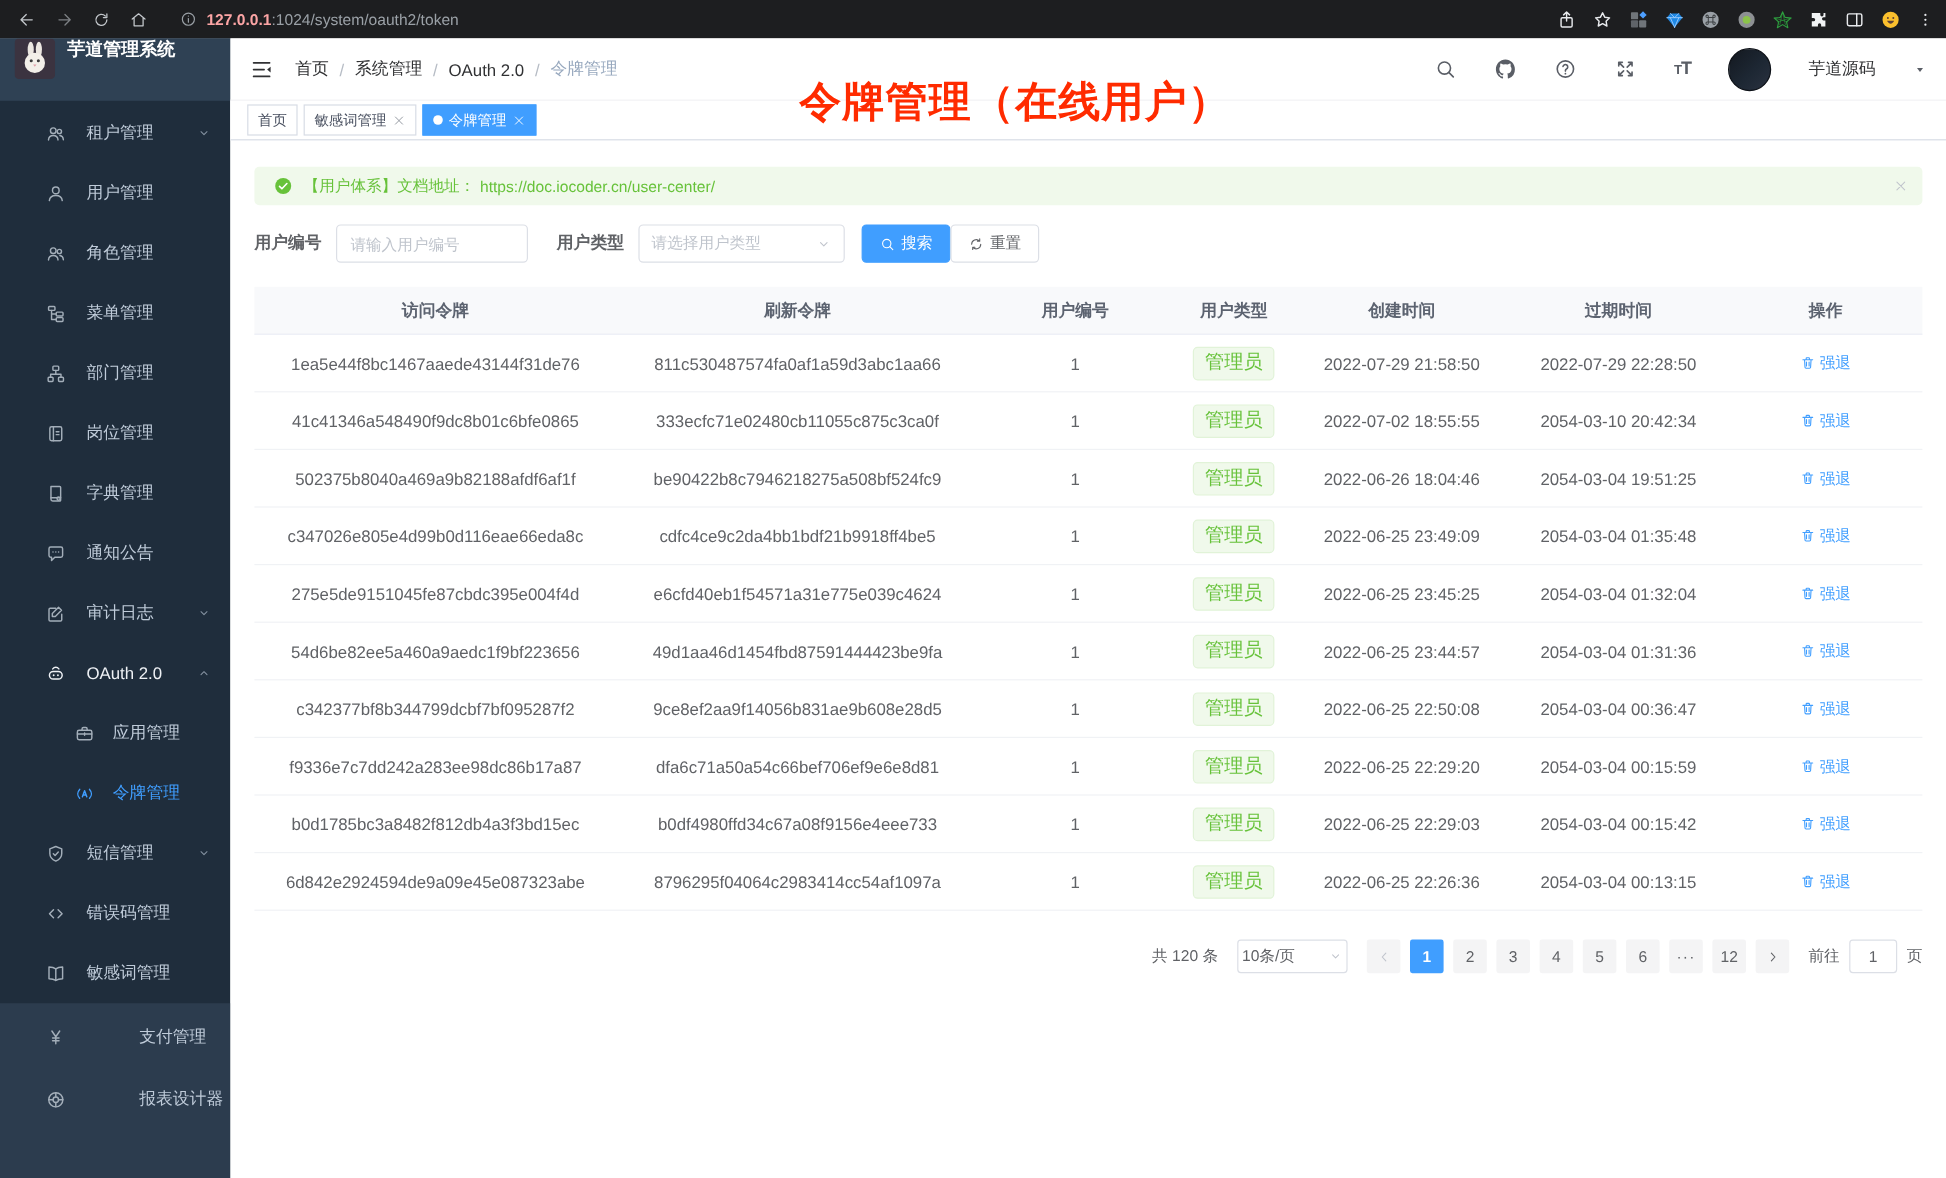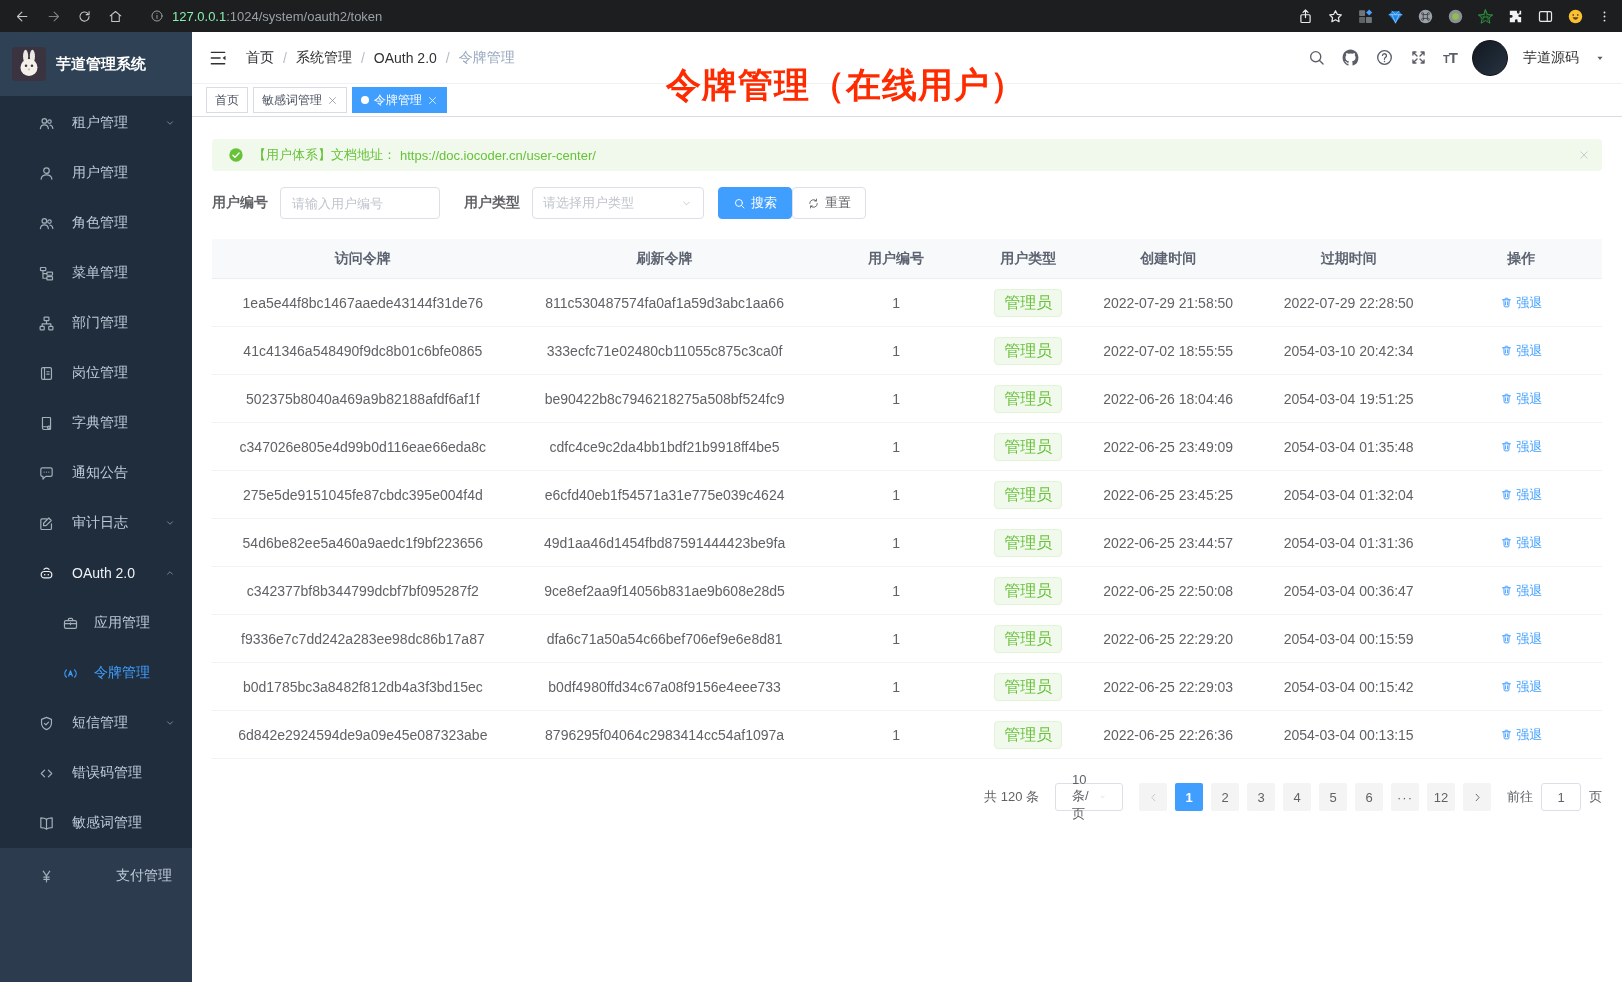--- a/index.html
+++ b/index.html
@@ -7,30 +7,30 @@
     font-family:"Liberation Sans","DejaVu Sans",sans-serif; }
   svg { display:block; width:100%; height:100%; }
 
   
   .chrome { height:32px; background:#1d1e20; display:flex; align-items:center; padding:0 10px; }
   .nav-ic { width:25px; height:25px; display:flex; align-items:center; justify-content:center; color:#c3c7cb; margin-right:6px; cursor:pointer; }
   .nav-ic svg { width:15px; height:15px; }
   .nav-ic.dim { color:#7d8084; }
   .url-box { display:flex; align-items:center; gap:8px; margin-left:16px; font-size:13px; flex:1; min-width:0; cursor:text; }
   .url-box .info-ic { width:14px; height:14px; color:#9aa0a6; flex:none; }
-  .url-host { color:#86efac; font-weight:400; }
+  .url-host { color:#fca5a5; font-weight:700; }
   .url-rest { color:#9aa0a6; }
   .chrome-right { display:flex; align-items:center; gap:13px; margin-left:auto; color:#e8eaed; }
   .ext-ic { width:17px; height:17px; position:relative; cursor:pointer; color:#e8eaed; }
   .ext-ic.small { width:15px; height:15px; }
 
   
   .app { display:flex; height:950px; }
   .sidebar { width:192px; background:#1f2d3c; display:flex; flex-direction:column; flex:none; }
-  .logo-bar { height:64px; background:#2f4154; display:flex; align-items:center; padding:0 12px; }
+  .logo-bar { height:52px; background:#2f4154; display:flex; align-items:flex-start; padding:0 12px; }
   .logo-img { width:34px; height:34px; border-radius:4px; overflow:hidden; flex:none; }
   .logo-title { color:#fff; font-size:15px; font-weight:700; margin-left:10px; white-space:nowrap; }
   .menu { padding-top:2px; }
   .menu-item { height:50px; display:flex; align-items:center; padding:0 16px 0 38px; color:#bfcbd9; font-size:14px; cursor:pointer; }
   .mi-icon { width:17px; height:17px; color:#a3aeb9; flex:none; }
   .mi-label { margin-left:17px; white-space:nowrap; }
   .mi-chevron { width:12px; height:12px; margin-left:auto; color:#8794a3; flex:none; }
   .mi-chevron.up { transform:rotate(180deg); }
   .menu-item.sub { padding-left:62px; }
   .menu-item.sub .mi-label { margin-left:15px; }
@@ -40,21 +40,21 @@
   .menu-bottom .menu-item { height:52px;gap:44px; }
 
   
   .main { flex:1; display:flex; flex-direction:column; background:#fff; min-width:0; }
   .navbar { height:52px; display:flex; align-items:center; padding:0 16px; border-bottom:1px solid #f0f1f3; }
   .hamburger { width:20px; height:20px; color:#303133; cursor:pointer; flex:none; }
   .breadcrumb { display:flex; align-items:center; gap:9px; margin-left:18px; font-size:14px; }
   .crumb { color:#303133; cursor:pointer; }
   .crumb.last { color:#97a8be; cursor:default; }
   .crumb-sep { color:#b6bcc5; }
-  .nav-right { display:flex; align-items:center; margin-left:auto; gap:15px; }
+  .nav-right { display:flex; align-items:center; margin-left:auto; gap:31px; }
   .nav-right .hic { width:19px; height:19px; color:#5a5e66; cursor:pointer; }
   .font-ic { font-size:15px; color:#5a5e66; font-weight:700; cursor:pointer; letter-spacing:-1px; }
   .font-ic .sm { font-size:11px; }
   .avatar { width:36px; height:36px; border-radius:50%; background:linear-gradient(135deg,#13181f 0%,#1d2733 55%,#2a3240 100%); cursor:pointer; border:1px solid #0d1117; }
   .username { font-size:14px; color:#303133; cursor:pointer; }
   .user-caret { width:12px; height:12px; color:#5a5e66; cursor:pointer; }
 
   .tabsbar { height:33px; border-bottom:1px solid #d8dce5; display:flex; align-items:center; padding:0 14px; background:#fff; }
   .tab { display:inline-flex; align-items:center; gap:5px; height:26px; padding:0 8px; border:1px solid #d8dce5; background:#fff; color:#495060; font-size:12px; margin-right:5px; cursor:pointer; }
   .tab-dot { width:8px; height:8px; border-radius:50%; background:#fff; }
@@ -92,21 +92,21 @@
   .td { display:flex; align-items:center; justify-content:center; text-align:center; min-width:0; }
   .c1 { flex:290 0 0; } .c2 { flex:290 0 0; } .c3 { flex:155 0 0; } .c4 { flex:99 0 0; }
   .c5 { flex:170 0 0; } .c6 { flex:177 0 0; } .c7 { flex:155 0 0; }
   .badge { background:#f0f9eb; border:1px solid #e1f3d8; color:#67c23a; font-size:16px; line-height:1; padding:5px 9px; border-radius:4px; white-space:nowrap; }
   .action-link { color:#409eff; font-size:13px; display:inline-flex; align-items:center; gap:3px; cursor:pointer; }
   .action-link .tic { width:13px; height:13px; }
 
   
   .pagination { margin-top:24px; display:flex; align-items:center; justify-content:flex-end; font-size:13px; color:#606266; }
   .pg-total { margin-right:16px; }
-  .pg-size { width:68px; height:28px; border:1px solid #dcdfe6; border-radius:3px; display:flex; align-items:center; justify-content:space-between; padding:0 16px; cursor:pointer; margin-right:16px; }
+  .pg-size { width:92px; height:28px; border:1px solid #dcdfe6; border-radius:3px; display:flex; align-items:center; justify-content:space-between; padding:0 3px; cursor:pointer; margin-right:16px; }
   .pg-size .pcaret { width:12px; height:12px; color:#c0c4cc; }
   .page-btn { min-width:28px; height:28px; border:none; border-radius:2px; background:#f4f4f5; color:#606266; font-size:13px; display:inline-flex; align-items:center; justify-content:center; cursor:pointer; font-family:inherit; }
   .page-btn .aic { width:13px; height:13px; }
   .page-btn.disabled { color:#c0c4cc; cursor:default; }
   .pg-pages { display:flex; gap:8px; margin:0 8px; }
   .page-btn.active { background:#409eff; color:#fff; font-weight:700; cursor:default; }
   .page-btn.ellipsis { letter-spacing:1px; }
   .pg-goto-label { margin-left:16px; margin-right:8px; }
   .pg-goto { width:40px; height:28px; border:1px solid #dcdfe6; border-radius:3px; text-align:center; font-size:13px; color:#606266; outline:none; font-family:inherit; }
   .pg-page-label { margin-left:8px; }
@@ -444,20 +444,31 @@
             </svg>
           </span>
           <span class="mi-label">支付管理</span>
           <span class="mi-chevron">
             <svg viewBox="0 0 24 24" fill="none" stroke="currentColor" stroke-width="1.7" stroke-linecap="round" stroke-linejoin="round">
               <path d="M7 9.5l5 5 5-5"></path>
             </svg>
           </span>
         </div>
 
+        <div class="menu-item">
+          <span class="mi-icon">
+            <svg viewBox="0 0 24 24" fill="none" stroke="currentColor" stroke-width="1.7" stroke-linecap="round" stroke-linejoin="round">
+              <circle cx="12" cy="12" r="8.3"></circle>
+              <circle cx="12" cy="12" r="3.2"></circle>
+              <path d="M12 3.7v5.1M12 15.2v5.1M3.7 12h5.1M15.2 12h5.1"></path>
+            </svg>
+          </span>
+          <span class="mi-label">报表设计器</span>
+
+        </div>
       </nav>
   </aside>
 
   <div class="main">
     <div class="navbar">
       <span class="hamburger">
           <svg viewBox="0 0 24 24" fill="none" stroke="currentColor" stroke-width="1.7" stroke-linecap="round" stroke-linejoin="round">
             <path d="M4 5.2h16M4 12h10.5M4 18.8h16"></path>
             <path d="M21 9.2L17.5 12l3.5 2.8z" fill="currentColor" stroke="none"></path>
           </svg>

